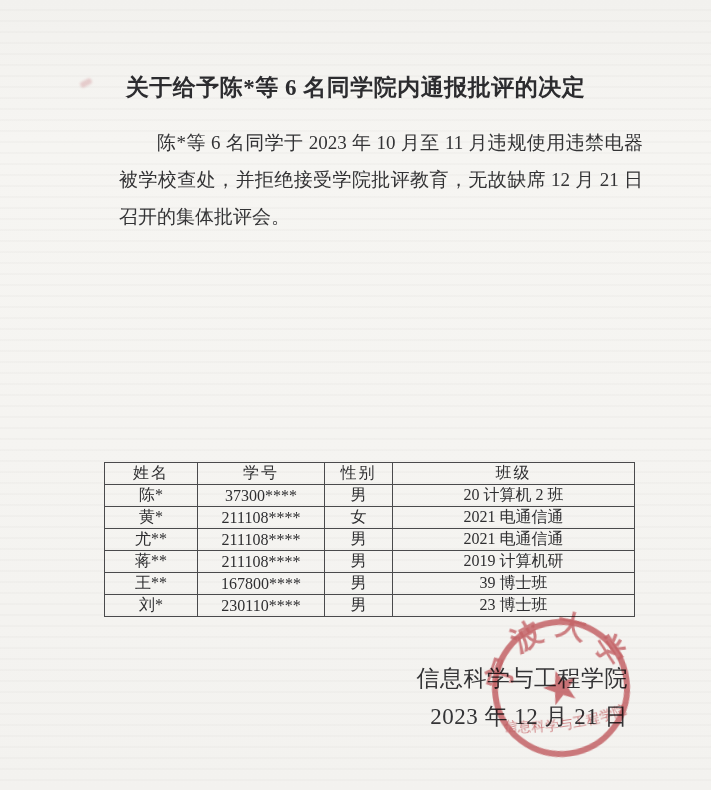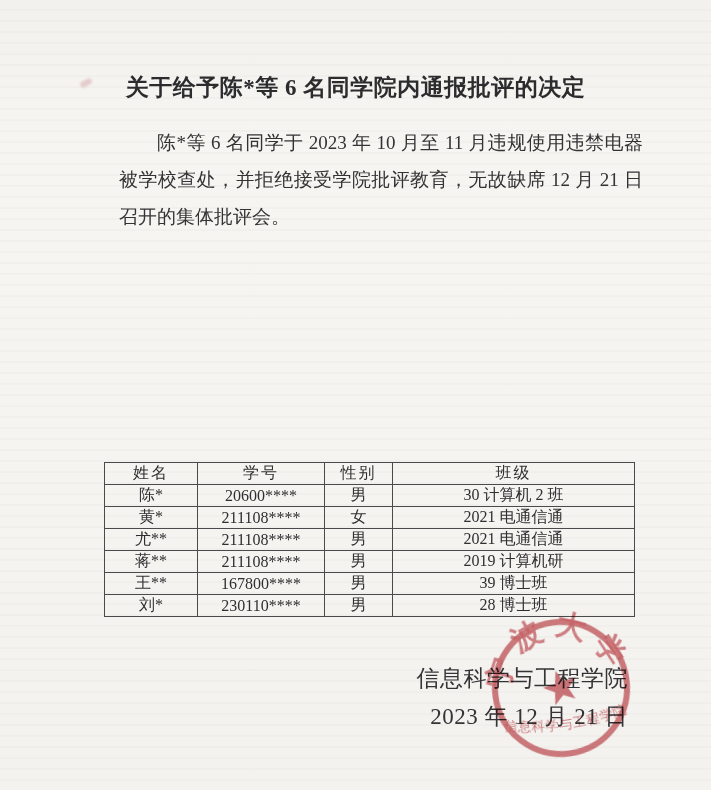--- a/index.html
+++ b/index.html
@@ -79,23 +79,23 @@
       <tr>
         <th>姓名</th>
         <th>学号</th>
         <th>性别</th>
         <th>班级</th>
       </tr>
     </thead>
     <tbody>
         <tr>
           <td>陈*</td>
-          <td>20600****</td>
+          <td>37300****</td>
           <td>男</td>
-          <td>30 计算机 2 班</td>
+          <td>20 计算机 2 班</td>
         </tr>
         <tr>
           <td>黄*</td>
           <td>211108****</td>
           <td>女</td>
           <td>2021 电通信通</td>
         </tr>
         <tr>
           <td>尤**</td>
           <td>211108****</td>
@@ -111,21 +111,21 @@
         <tr>
           <td>王**</td>
           <td>167800****</td>
           <td>男</td>
           <td>39 博士班</td>
         </tr>
         <tr>
           <td>刘*</td>
           <td>230110****</td>
           <td>男</td>
-          <td>28 博士班</td>
+          <td>23 博士班</td>
         </tr>
       </tbody>
   </table>
 
   <div class="sig-org">信息科学与工程学院</div>
   <div class="sig-date">2023 年 12 月 21 日</div>
 
   <svg class="stamp" viewBox="0 0 180 180" xmlns="http://www.w3.org/2000/svg">
     <defs>
       <filter id="sblur" x="-10%" y="-10%" width="120%" height="120%">

